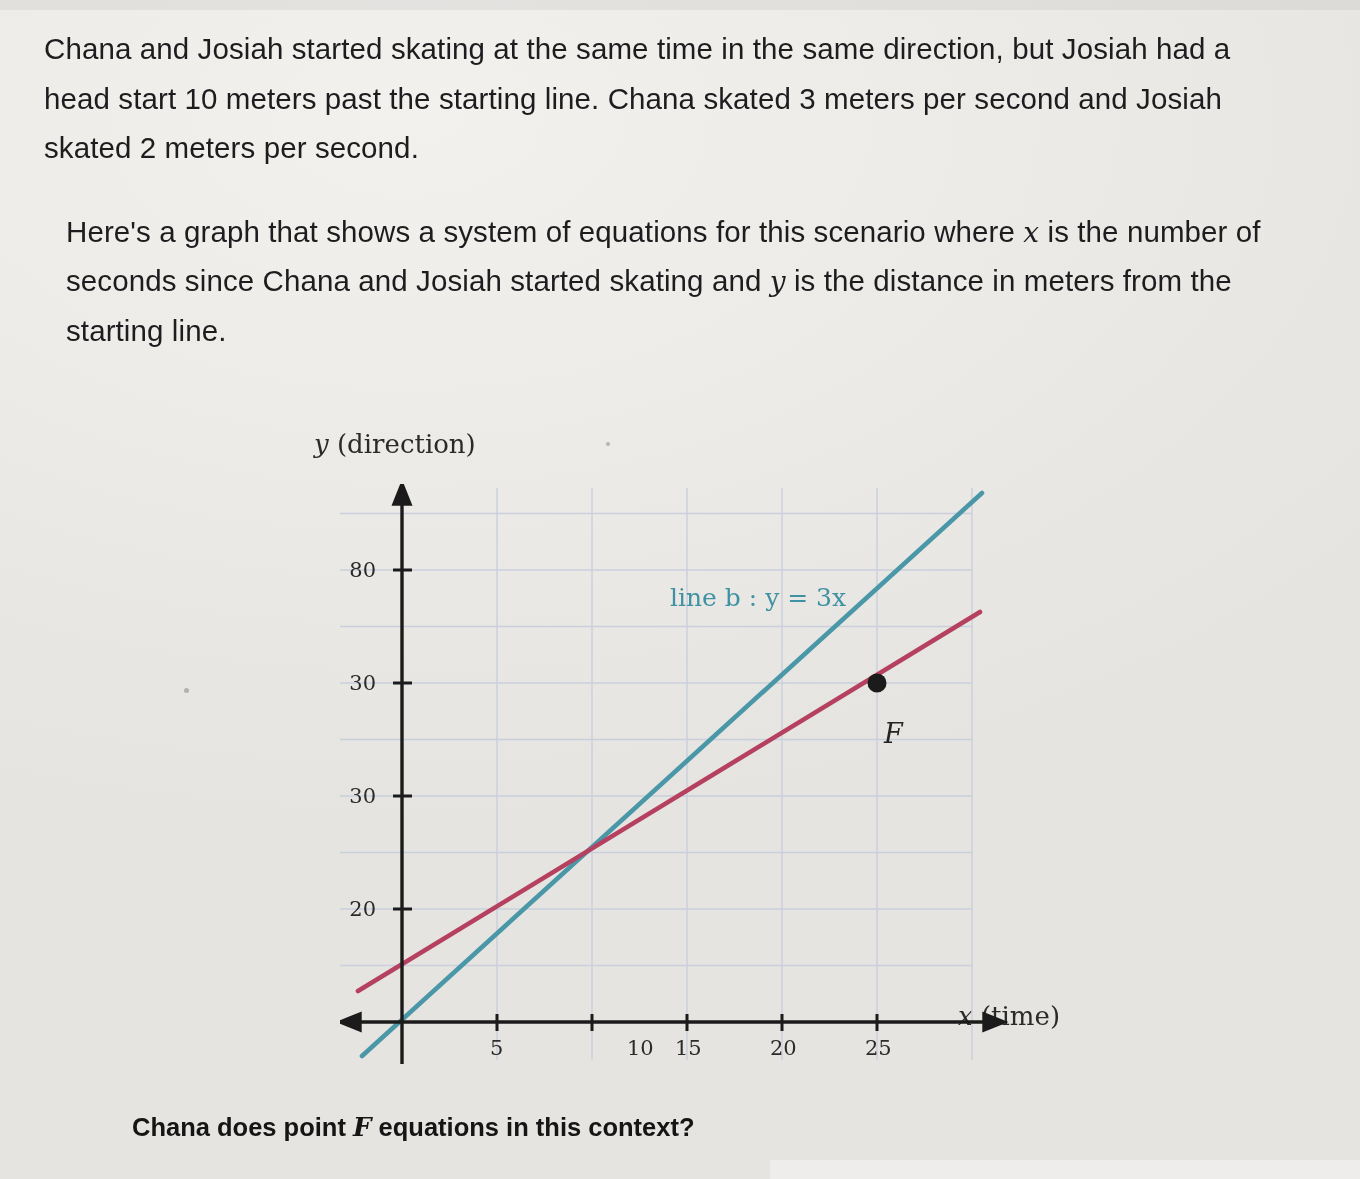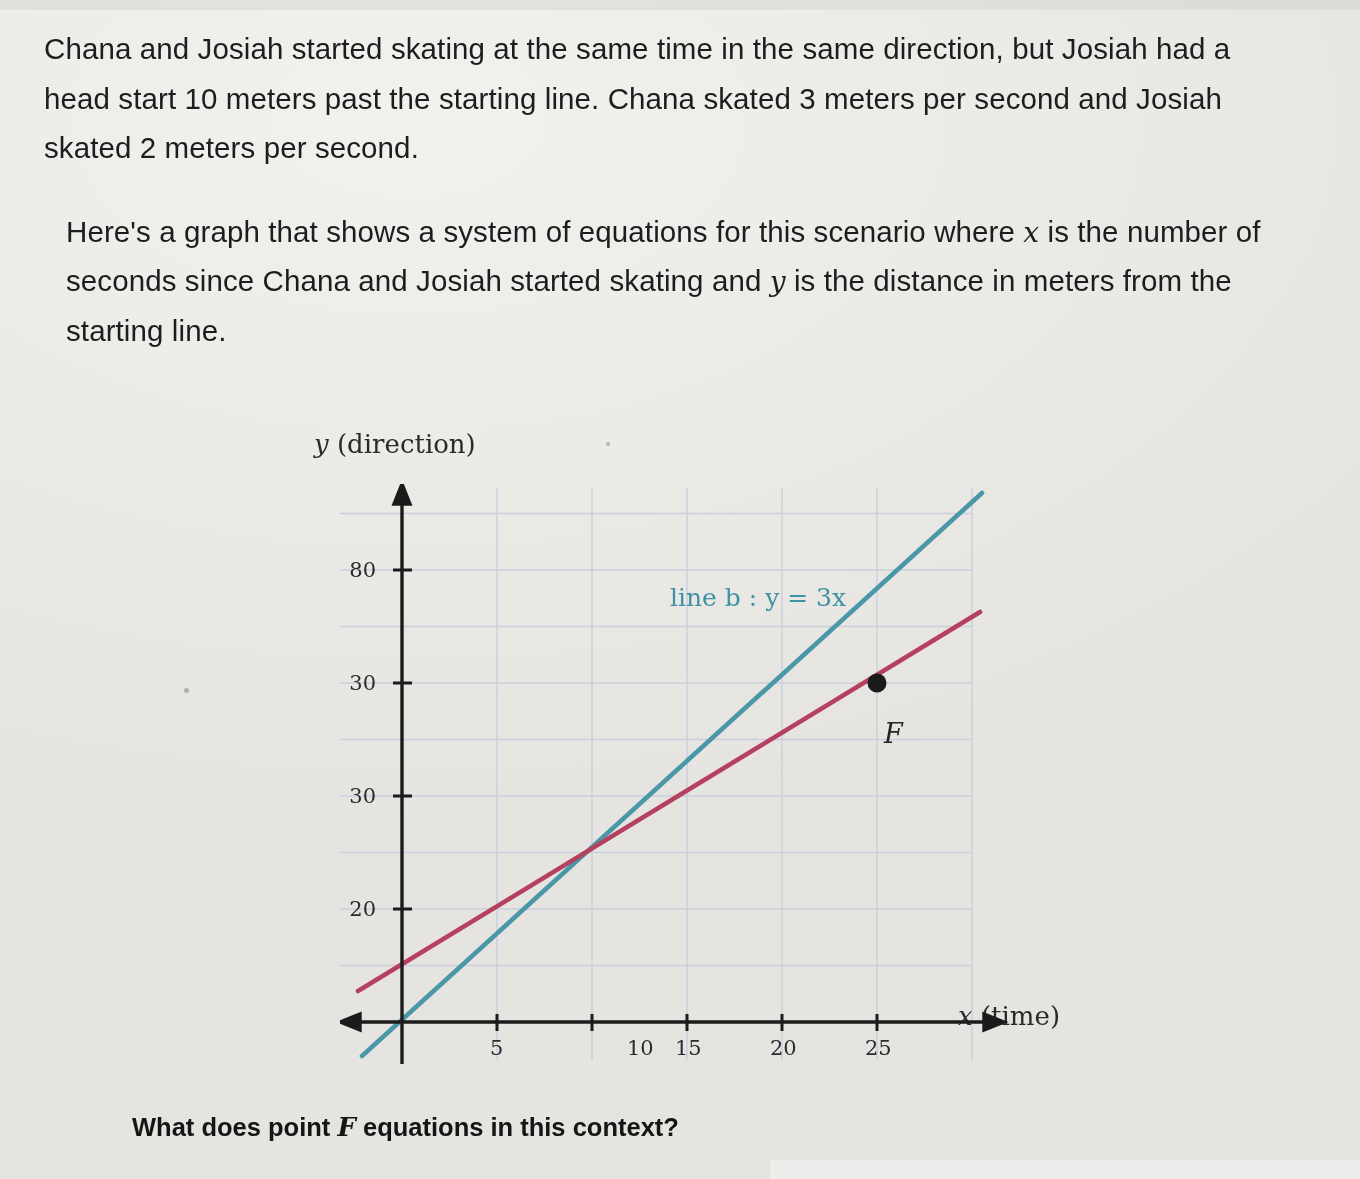--- a/index.html
+++ b/index.html
@@ -241,16 +241,16 @@
       <div class="ticklabel" style="left:335px; top:552px;">15</div>
       <div class="ticklabel" style="left:430px; top:552px;">20</div>
       <div class="ticklabel" style="left:525px; top:552px;">25</div>
     </div>
 
     <div class="annot annot-b">line b : y = 3x</div>
     <div class="annot annot-f">F</div>
   </div>
 
   <div class="question">
-    <span>What does point </span><i>F</i><span> equations in this context?</span>
+    <span>Chana does point </span><i>F</i><span> equations in this context?</span>
   </div>
 
 </div>
 
 </body></html>

